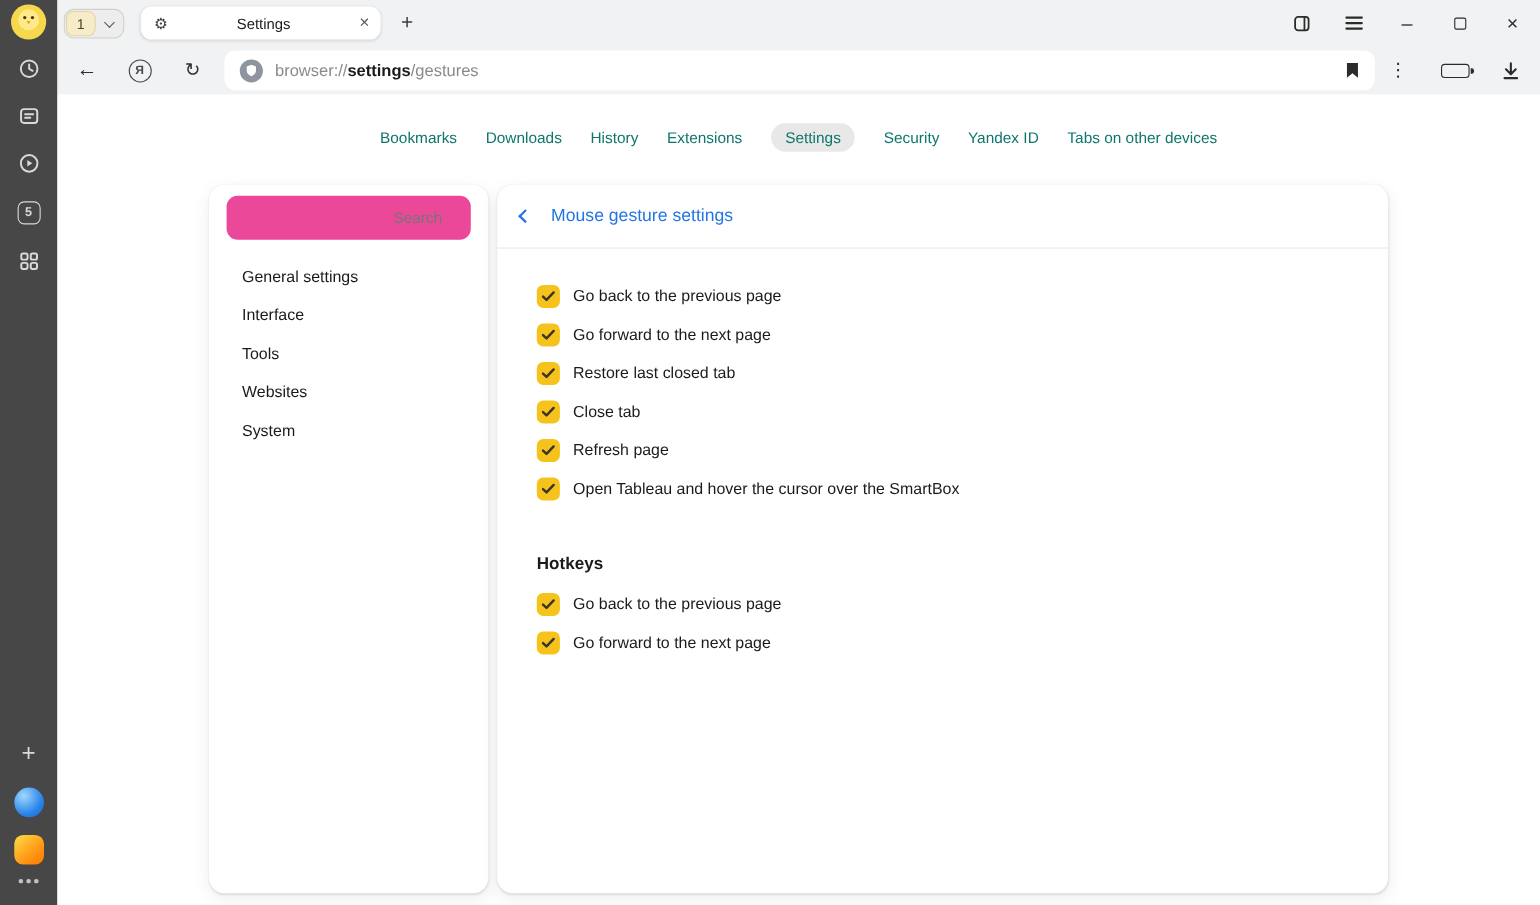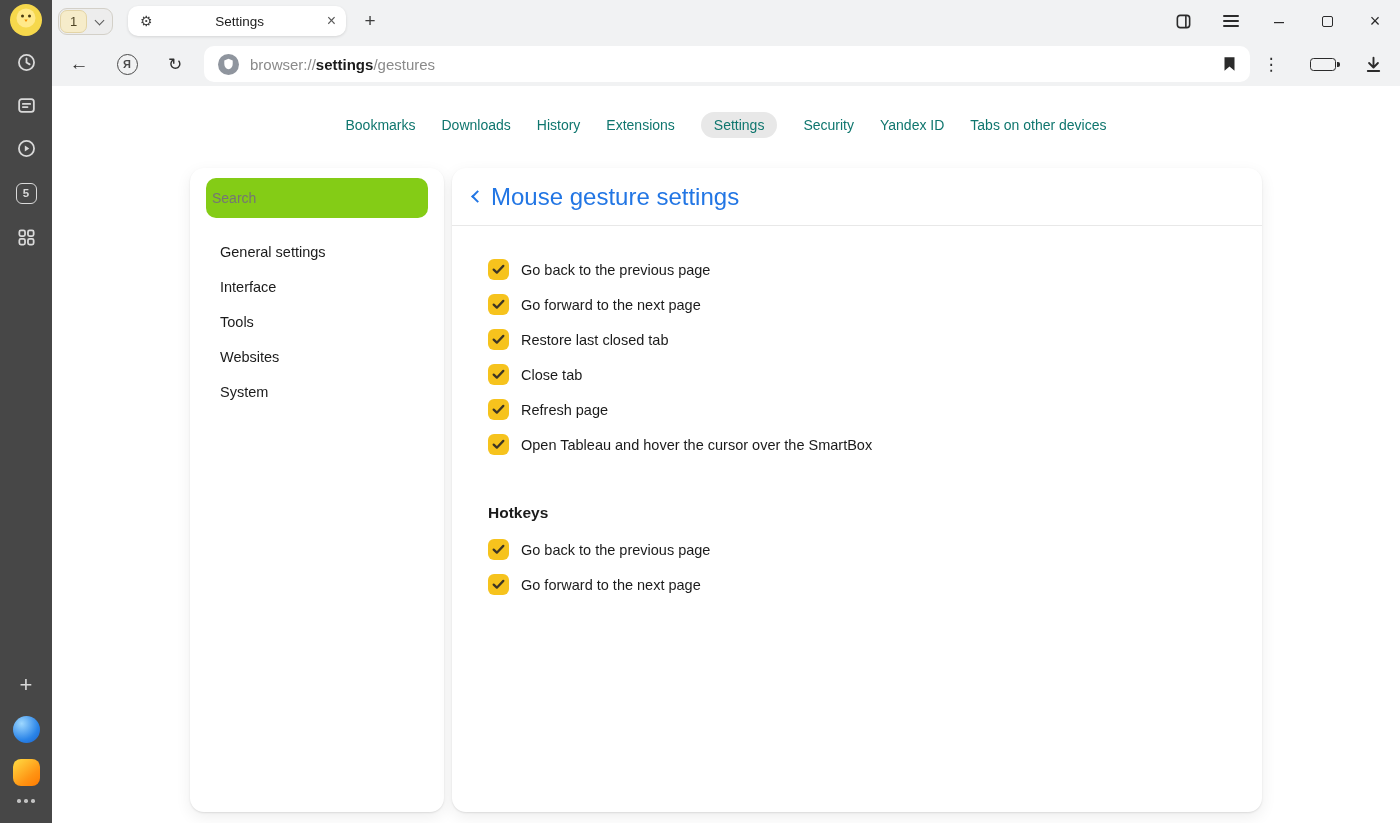--- a/index.html
+++ b/index.html
@@ -60,31 +60,31 @@
   .content{position:absolute;left:52px;top:86px;right:0;bottom:0;background:#fff;}
   .top-nav{position:absolute;top:26px;left:0;right:0;display:flex;justify-content:center;align-items:center;gap:26px;font-size:14px;}
   .nav-item{color:#0f766e;cursor:pointer;padding:5px 0;white-space:nowrap;}
   .nav-item.active{background:#e8e8e8;border-radius:16px;padding:5px 13px;}
 
   .card{position:absolute;background:#fff;border-radius:14px;
         box-shadow:0 1px 2px rgba(0,0,0,.10),0 5px 16px rgba(0,0,0,.07);}
   .card.sidebar{left:138px;top:82px;width:254px;height:644px;padding:10px 16px;}
   .card.panel{left:400px;top:82px;width:810px;height:644px;}
 
-  .search-input{width:100%;height:40px;background:#84cc16;border:none;border-radius:10px;padding:0 6px;
-                font-size:14px;font-family:inherit;color:#333;outline:none;}
+  .search-input{width:100%;height:40px;background:#ec4899;border:none;border-radius:10px;padding:0 26px;
+                font-size:14px;font-family:inherit;color:#333;outline:none;text-align:right;}
   .search-input::placeholder{color:#757575;}
   .menu{margin-top:16px;}
   .menu-item{height:35px;display:flex;align-items:center;padding-left:14px;font-size:14.5px;border-radius:8px;cursor:pointer;}
 
   .panel-header{height:58px;border-bottom:1px solid #e8e8e8;display:flex;align-items:center;padding-left:21px;
                 color:var(--accent-blue,#2276e4);cursor:pointer;}
   .back-chev{width:9px;height:9px;border-left:2.2px solid var(--accent-blue,#2276e4);border-bottom:2.2px solid var(--accent-blue,#2276e4);
              transform:rotate(45deg);flex:none;}
-  .panel-title{font-size:24px;margin-left:9px;}
+  .panel-title{font-size:16px;margin-left:19px;}
 
   .panel-body{padding:26px 36px 0;}
   .section-heading{font-size:15.5px;font-weight:bold;margin:6px 0 10px;}
   .section + .section{margin-top:42px;}
   .opt-row{height:35px;display:flex;align-items:center;cursor:pointer;}
   .checkbox{width:21px;height:21px;border-radius:6px;background:var(--checkbox-yellow,#f7c41d);display:flex;align-items:center;justify-content:center;flex:none;cursor:pointer;}
   .opt-label{margin-left:12px;font-size:14.5px;}
 </style>
 </head>
 <body>

